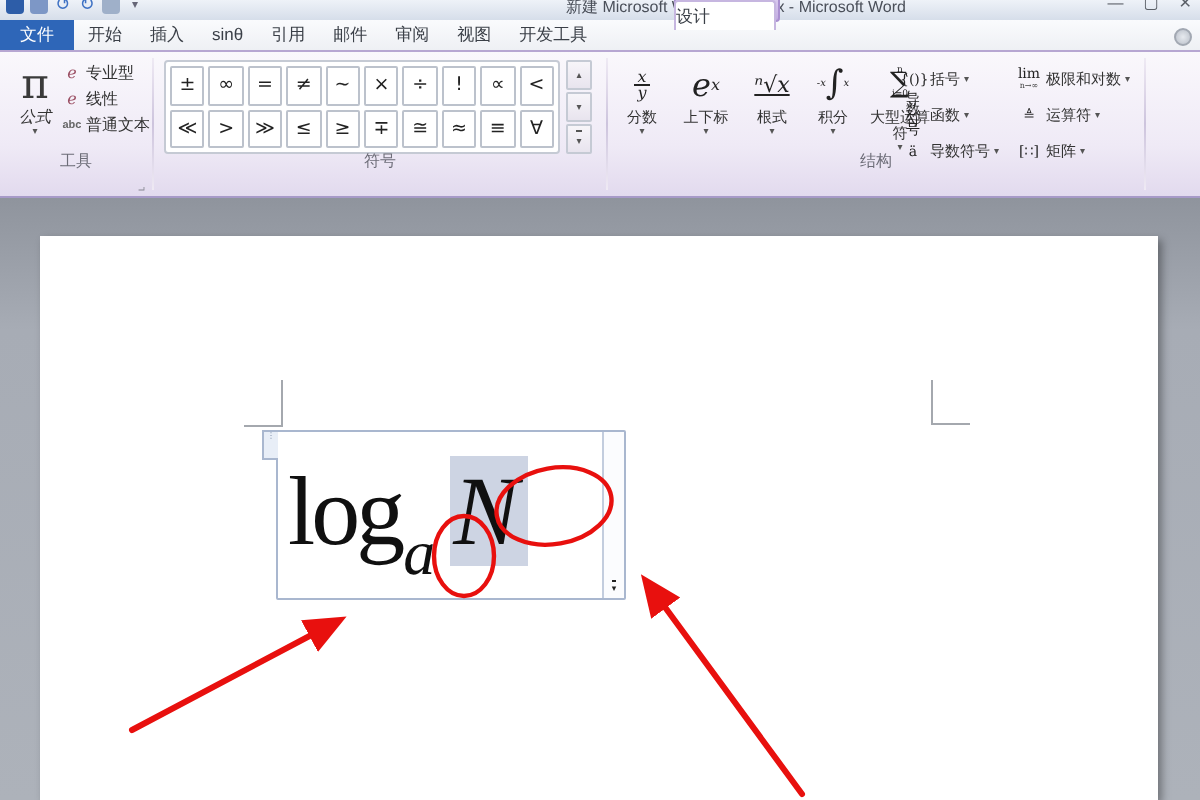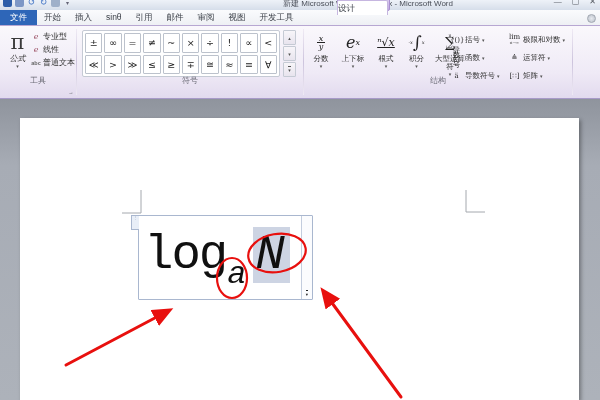--- a/index.html
+++ b/index.html
@@ -97,21 +97,21 @@
     border:1px solid #a9b7cf;border-radius:1px;}
   .eqstrip{position:absolute;right:0;top:0;bottom:0;width:10px;border-left:1px solid #c3cdde;
     background:#fbfcfe;}
   .eqdrop{position:absolute;right:1px;bottom:1px;width:8px;height:9px;font-size:4.5px;
     color:#222;text-align:center;line-height:9px;}
   .eqdrop span{border-top:1px solid #222;padding-top:0.5px;}
   .eqhandle{position:absolute;left:-8px;top:-1px;width:7px;height:13px;background:#e8eef7;
     border:1px solid #a9b7cf;border-right:none;font-size:4px;color:#7a8aa5;line-height:4px;
     text-align:center;overflow:hidden;}
   .eqtext{position:absolute;left:5px;top:11px;white-space:nowrap;
-    font-family:Liberation Mono, monospace;color:#101010;}
+    font-family:Liberation Serif, serif;color:#101010;}
   .eq-log{font-size:49px;letter-spacing:-2px;}
   .eq-a{font-size:32px;font-style:italic;vertical-align:-15px;margin-left:1px;}
   .eq-N{font-size:49px;font-style:italic;background:var(--selection-highlight);
     margin-left:7px;padding:0 5px 0 2px;}
   .overlay{position:absolute;left:0;top:0;pointer-events:none;z-index:9;}
   .mark{stroke:#a4a8ae;fill:none;stroke-width:1;}
   .ann{stroke:var(--annotation-red);fill:none;stroke-width:2.2;}
   .arrow{stroke-width:3;stroke-linecap:round;}
 </style>
 </head>

